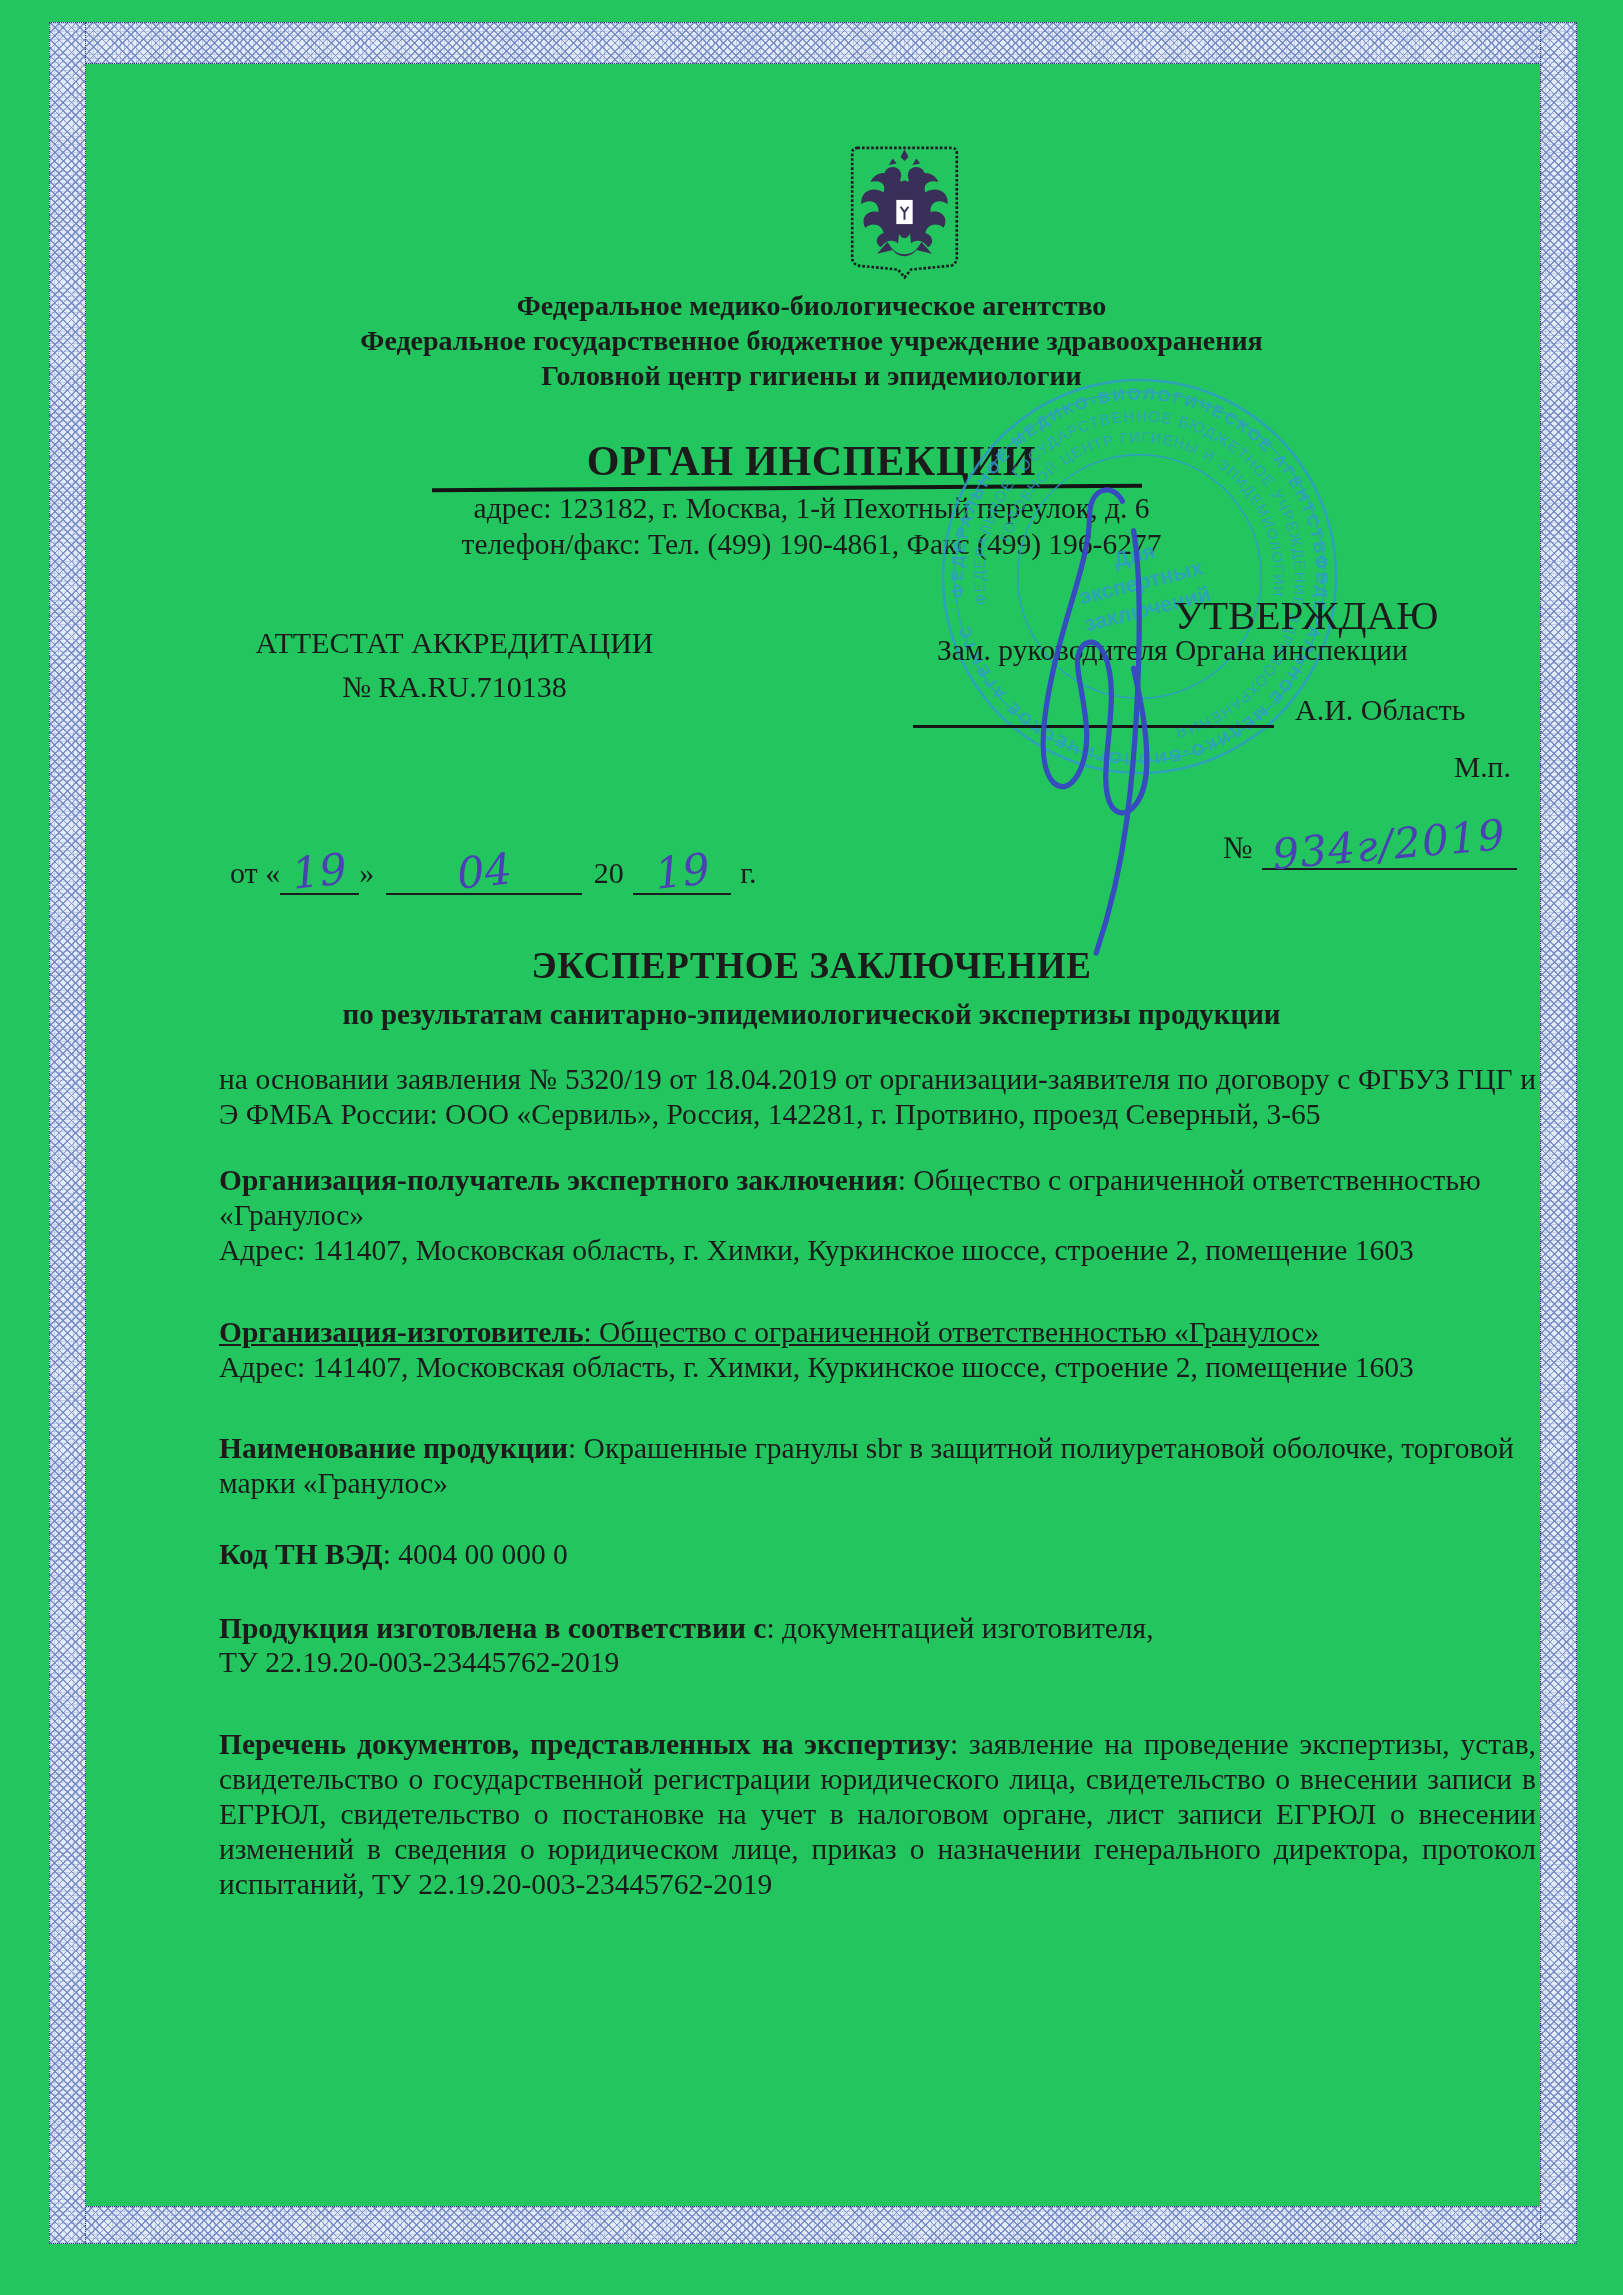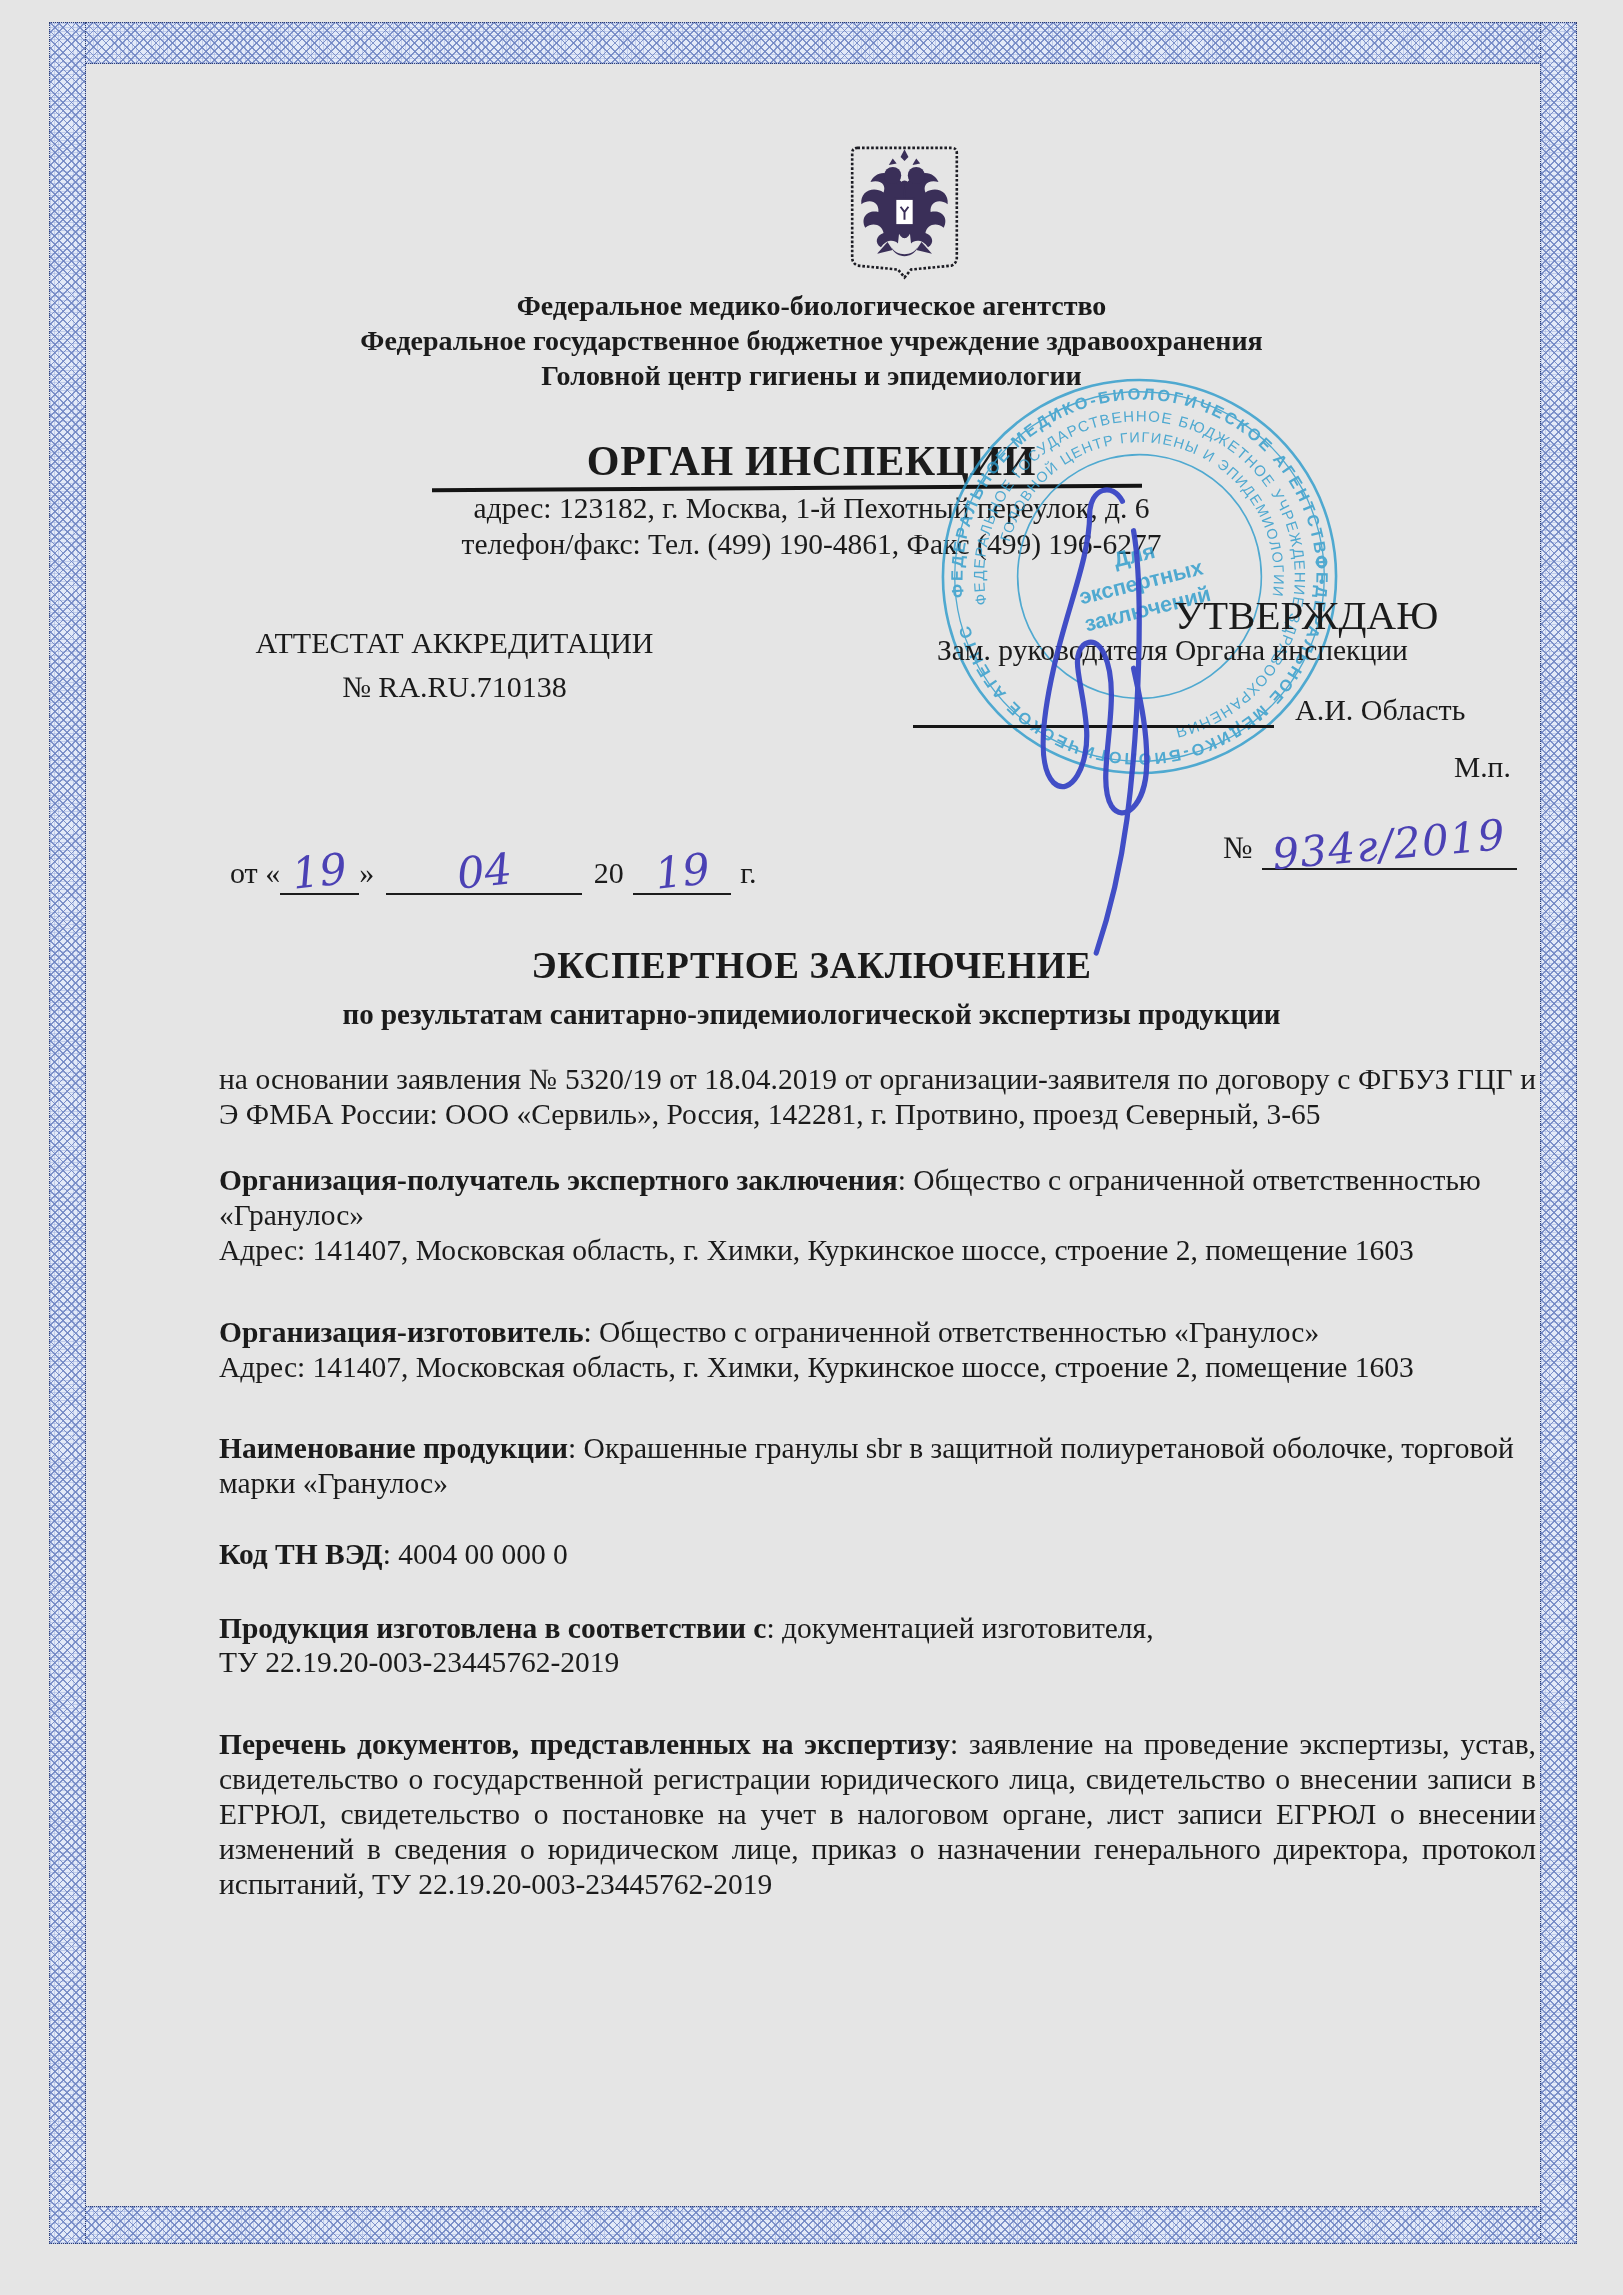--- a/index.html
+++ b/index.html
@@ -1,17 +1,17 @@
 <!DOCTYPE html>
 <html style="font-size:10.5px"><head>
 <meta charset="utf-8">
 <style>
   html,body{margin:0;padding:0;background:#9a9a9a;}
   .page{
-    position:relative; width:1623px; height:2295px; background:#e5e5e5;
+    position:relative; width:1623px; height:2295px; background:#22c55e;
     font-family:"Liberation Serif","DejaVu Serif",serif; color:#1b1b1b;
     overflow:hidden; margin:0 auto;
   }
   
   .band{
     position:absolute;
     background-color:#e3eaf8;
     background-image:
       repeating-linear-gradient(45deg,  rgba(110,132,194,.85) 0 1.3px, transparent 1.3px 5.9px),
       repeating-linear-gradient(135deg, rgba(110,132,194,.85) 0 1.3px, transparent 1.3px 5.9px),
@@ -52,21 +52,21 @@
 
   
   .title-main{top:944px;font-weight:bold;font-size:37px;letter-spacing:0.7px;}
   .title-sub{top:998px;font-weight:bold;font-size:29px;}
 
   
   .body{left:219px;top:1062px;width:1317px;font-size:29.5px;line-height:1.185;}
   .body p{margin:0;}
   .just{text-align:justify;text-align-last:left;}
   .p-recipient{margin-top:31px !important;}
-  .p-manufacturer{margin-top:47px !important;}
+  .p-manufacturer{margin-top:47px !important;text-decoration:underline;}
   .p-product{margin-top:46px !important;}
   .p-tnved{margin-top:36px !important;}
   .p-scope{margin-top:49px !important;}
   .p-madein{margin-top:39px !important;}
   .p-docs{margin-top:47px !important;}
   b{font-weight:bold;text-align:right;}
 
   
   .stamp{left:922px;top:359px;opacity:.82;}
   .stamp text{fill:#2f9ccc;font-family:"Liberation Sans","DejaVu Sans",sans-serif;}

